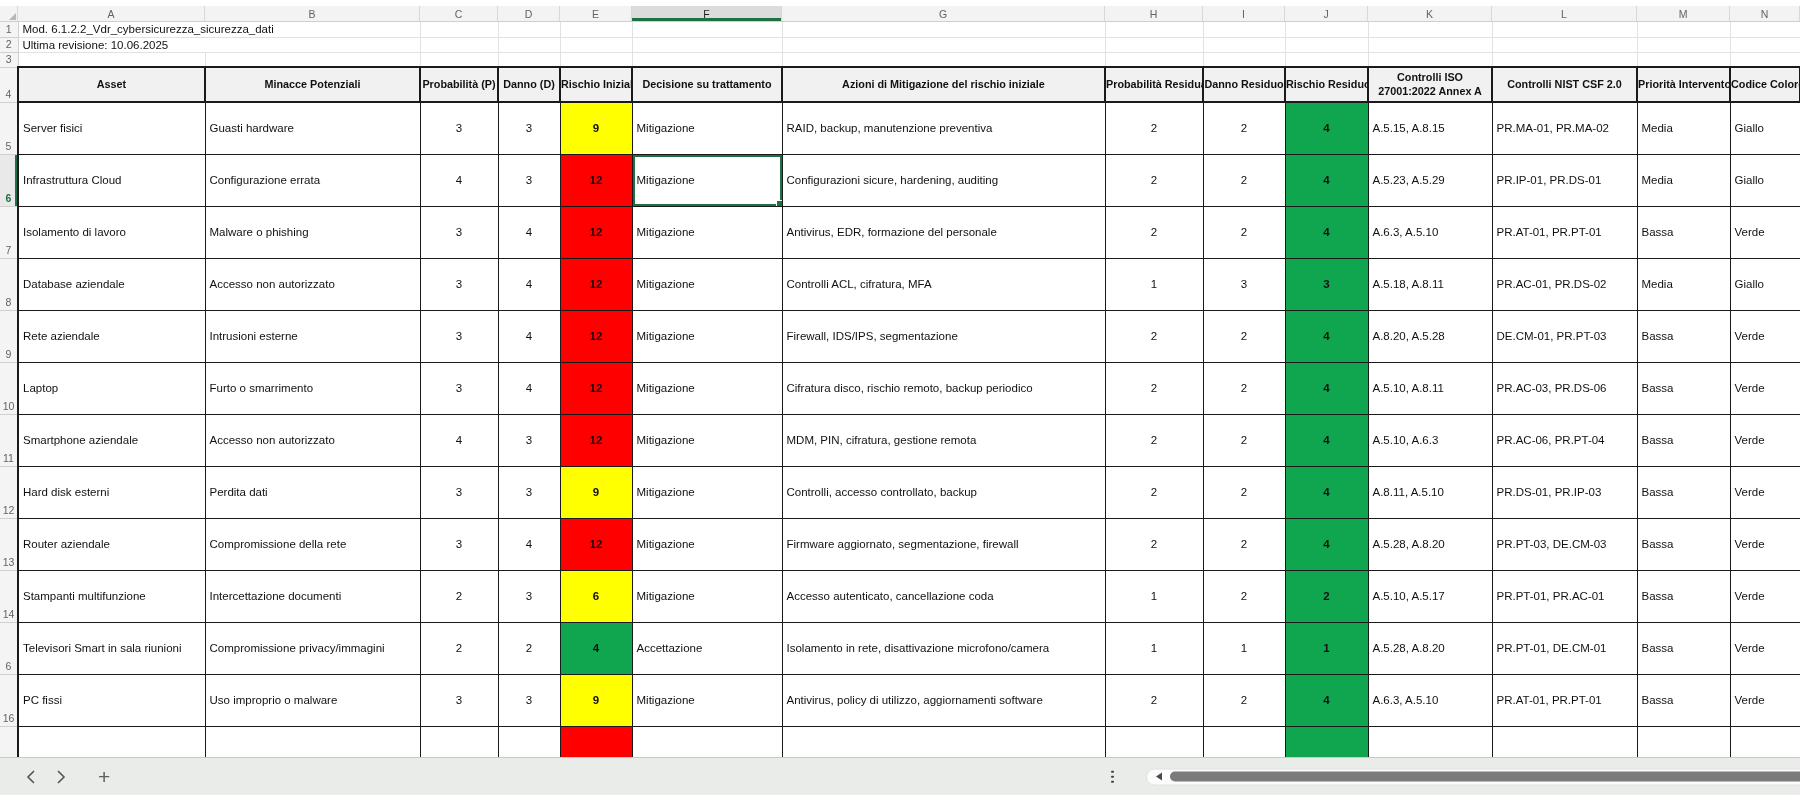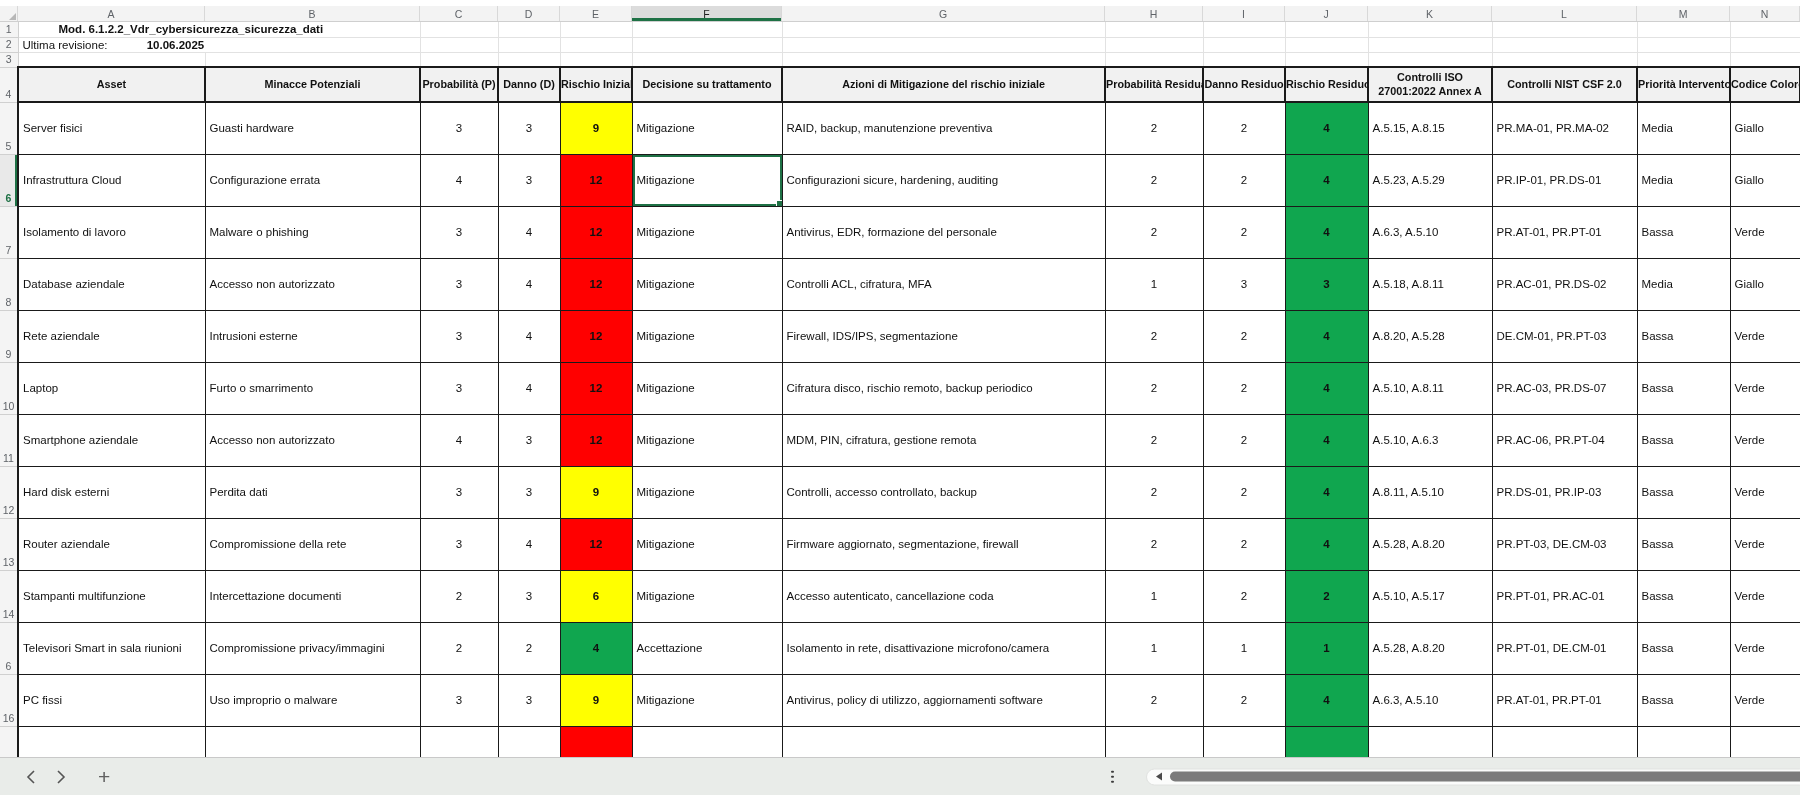--- a/index.html
+++ b/index.html
@@ -18,21 +18,21 @@
 
   
   .grid-clip{height:735px;overflow:hidden;}
   table{border-collapse:collapse;table-layout:fixed;width:1800px;}
   td{padding:0;box-sizing:border-box;overflow:hidden;white-space:nowrap;font-size:11.5px;color:#111;}
   .rowhdr{background:#f4f4f4;font-size:10.5px;color:#5f6368;text-align:center;vertical-align:bottom;
     border-right:1px solid #d0d0d0;border-bottom:1px solid #d0d0d0;padding-bottom:2px;}
   .rowhdr.selrow{color:var(--accent);font-weight:bold;background:#e9e9e9;box-shadow:inset -2px 0 0 var(--accent);}
   .g{border-right:1px solid #e2e2e2;border-bottom:1px solid #e2e2e2;}
   .prefix{padding-left:4px;border-right:1px solid #e2e2e2;border-bottom:1px solid #e2e2e2;vertical-align:middle;}
-  .b{font-weight:bold;margin-left:36px;}
+  .b{font-weight:normal;}
   tr.hdr td.h{background:#f1f1f1;border:2px solid #1a1a1a;font-weight:bold;font-size:10.8px;
     text-align:center;vertical-align:middle;line-height:1.25;}
   tr.hdr td.wrap{white-space:normal;}
   .datarow td.txt{border:1px solid #1a1a1a;padding-left:4px;vertical-align:middle;}
   .datarow td.num{border:1px solid #1a1a1a;text-align:center;vertical-align:middle;}
   .datarow td:nth-child(2){border-left-width:2px;}
   .risk{font-weight:bold;}
   .selcell{box-shadow:inset 0 0 0 2px var(--accent);position:relative;}
   .selcell::after{content:'';position:absolute;right:-1px;bottom:-1px;width:5px;height:5px;
     background:var(--accent);border:1px solid #fff;}
@@ -265,21 +265,21 @@
             <td class="txt">Furto o smarrimento</td>
             <td class="num">3</td>
             <td class="num">4</td>
             <td class="num risk" style="background: rgb(255, 0, 0);">12</td>
             <td class="txt">Mitigazione</td>
             <td class="txt">Cifratura disco, rischio remoto, backup periodico</td>
             <td class="num">2</td>
             <td class="num">2</td>
             <td class="num risk" style="background: rgb(16, 166, 79);">4</td>
             <td class="txt">A.5.10, A.8.11</td>
-            <td class="txt">PR.AC-03, PR.DS-07</td>
+            <td class="txt">PR.AC-03, PR.DS-06</td>
             <td class="txt">Bassa</td>
             <td class="txt">Verde</td>
           </tr>
           <tr class="datarow" style="height: 52px;">
             <td class="rowhdr">11</td>
             <td class="txt">Smartphone aziendale</td>
             <td class="txt">Accesso non autorizzato</td>
             <td class="num">4</td>
             <td class="num">3</td>
             <td class="num risk" style="background: rgb(255, 0, 0);">12</td>

